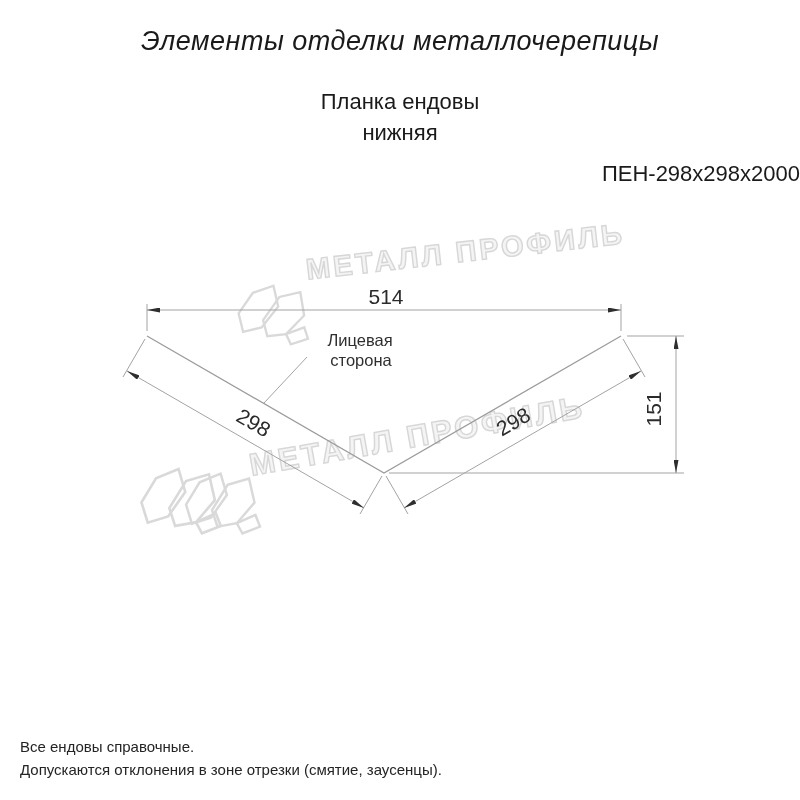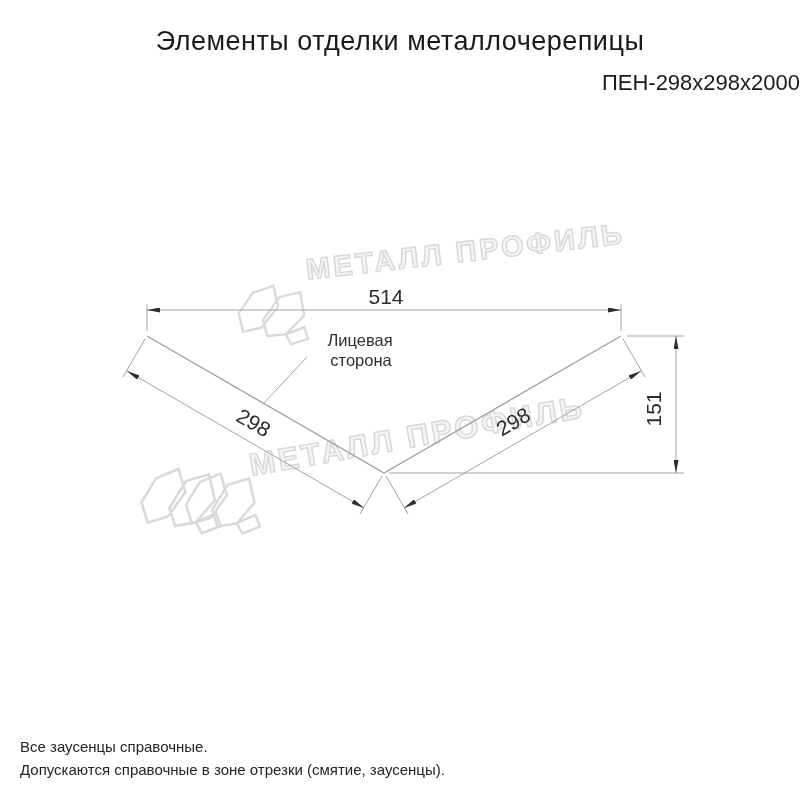--- a/index.html
+++ b/index.html
@@ -4,21 +4,21 @@
 <style>
   html, body {
     margin: 0; padding: 0;
     width: 800px; height: 800px;
     background: #ffffff;
     font-family: "Liberation Sans", sans-serif;
     position: relative;
     overflow: hidden;
   }
   .header { position: absolute; top: 0; left: 0; width: 800px; text-align: center; z-index: 3; color: #1a1a1a; }
-  .title    { margin-top: 26px; font-size: 27px; letter-spacing: 0.5px; }
+  .title    { margin-top: 26px; font-size: 27px; letter-spacing: 0.5px; font-style: italic; }
   .subtitle { margin-top: 29px; font-size: 22px; line-height: 31px; }
   .code     { margin-top: 13px; font-size: 22px; text-align: right; }
 
   
   .watermark { position: absolute; z-index: 1; display: flex; align-items: flex-start; pointer-events: none; transform-origin: 0 50%; }
   .wm-text {
     font-weight: bold; white-space: nowrap;
     color: #f4f4f4;
     -webkit-text-stroke: 1.4px #d7d7d7;
     text-shadow: 0 0 1px #e2e2e2;
@@ -37,20 +37,24 @@
   .dim-text  { fill: #2b2b2b; font-size: 21px; font-family: "Liberation Sans", sans-serif; }
   .face-text { fill: #2f2f2f; font-size: 16.5px; font-family: "Liberation Sans", sans-serif; }
 
   .footer { position: absolute; left: 20px; top: 735px; z-index: 3; font-size: 15px; color: #242424; line-height: 23px; }
 </style>
 </head>
 <body>
 
 <div class="header">
   <div class="title">Элементы отделки металлочерепицы</div>
+  <div class="subtitle">
+    <div>Планка ендовы</div>
+    <div>нижняя</div>
+  </div>
   <div class="code">ПЕН-298х298х2000</div>
 </div>
 
 <div class="watermark" id="wm-top">
   <svg class="wm-logo" viewBox="0 0 60 56">
     <defs>
       <g id="wm-logo-shape" fill="none" stroke="#d9d9d9" stroke-width="2">
         <path d="M2,22 L16,6 L34,2 L36,20 L20,36 L4,38 Z"></path>
         <path d="M22,30 L38,12 L56,10 L57,30 L40,44 L24,44 Z"></path>
         <path d="M40,44 L56,40 L58,50 L43,53 Z"></path>
@@ -107,15 +111,15 @@
 
   <g>
     <line class="dline" x1="627" y1="336" x2="684" y2="336"></line>
     <line class="dline" x1="389" y1="473" x2="684" y2="473"></line>
     <line class="dline" x1="676" y1="336" x2="676" y2="473" marker-start="url(#arr)" marker-end="url(#arr)"></line>
     <text class="dim-text" transform="translate(661,409) rotate(-90)" text-anchor="middle">151</text>
   </g>
 </svg>
 
 <div class="footer">
-  <div>Все заусенцы справочные.</div>
-  <div>Допускаются справочные в зоне отрезки (смятие, заусенцы).</div>
+  <div>Все ендовы справочные.</div>
+  <div>Допускаются отклонения в зоне отрезки (смятие, заусенцы).</div>
 </div>
 
 </body></html>

